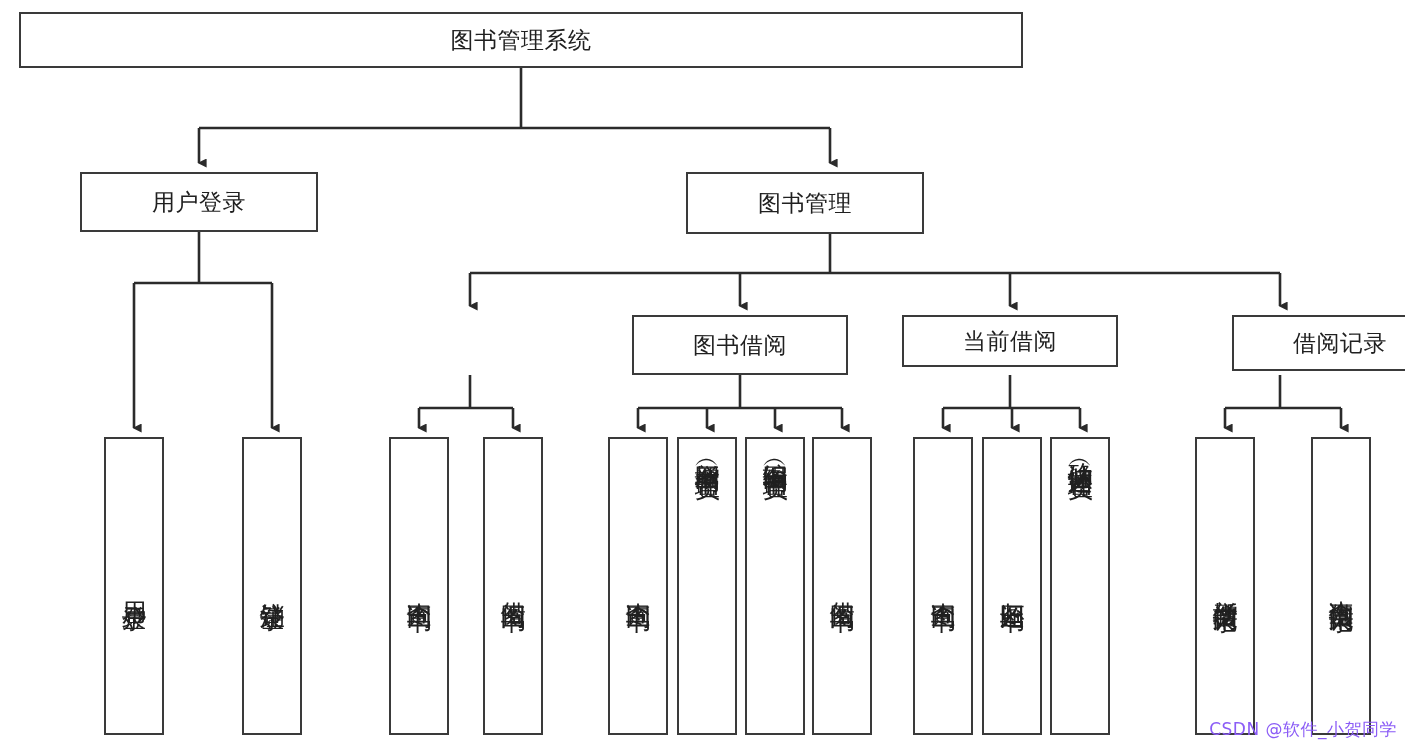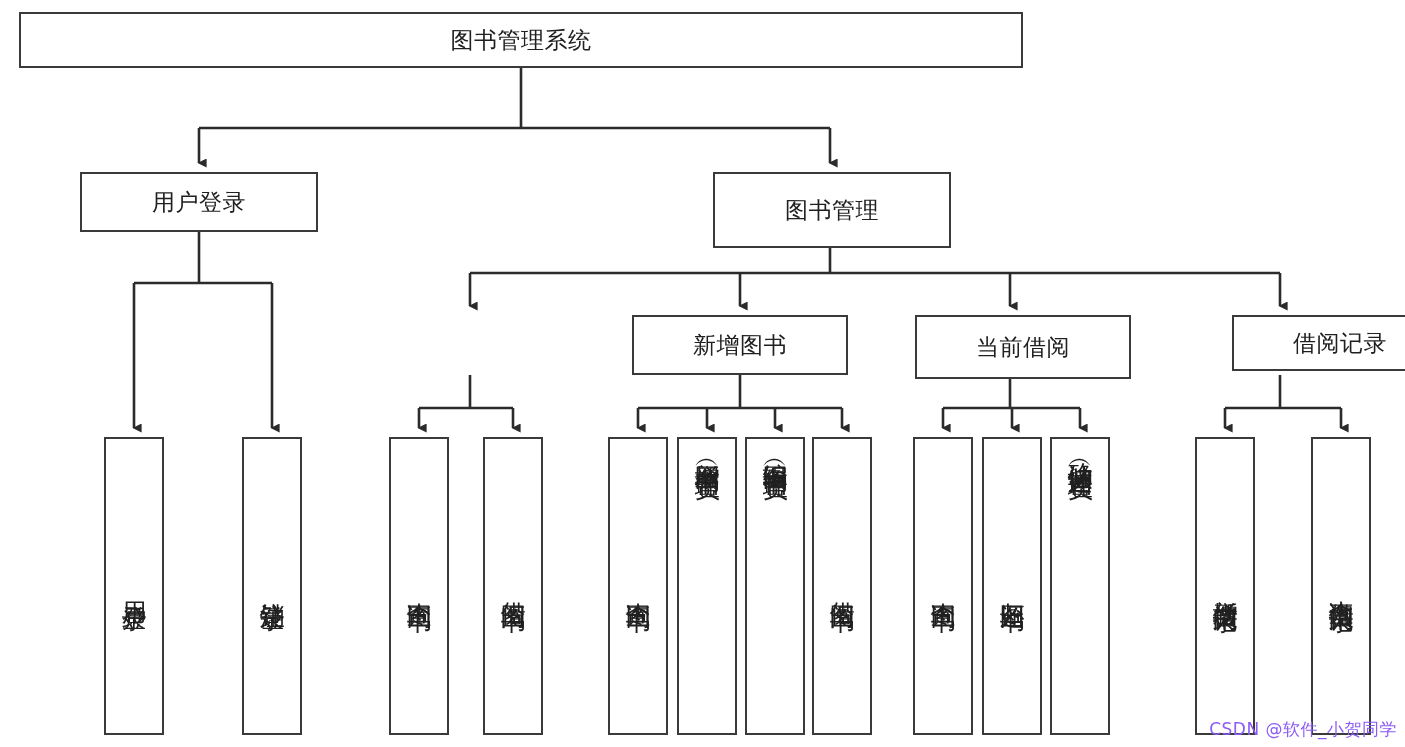--- a/index.html
+++ b/index.html
@@ -122,28 +122,28 @@
     </g>
   </svg>
 
   <div class="node horiz" style="left:19px; top:12px; width:1004px; height:56px;">
     <span>图书管理系统</span>
   </div>
 
   <div class="node horiz" style="left:80px; top:172px; width:238px; height:60px;">
     <span>用户登录</span>
   </div>
-  <div class="node horiz" style="left:713px; top:172px; width:238px; height:76px;">
+  <div class="node horiz" style="left:686px; top:172px; width:238px; height:62px;">
     <span>图书管理</span>
   </div>
 
   <div class="node horiz" style="left:632px; top:315px; width:216px; height:60px;">
-    <span>新增图书</span>
+    <span>图书借阅</span>
   </div>
-  <div class="node horiz" style="left:902px; top:315px; width:216px; height:64px;margin-left:13px;">
+  <div class="node horiz" style="left:902px; top:315px; width:216px; height:52px;">
     <span>当前借阅</span>
   </div>
   <div class="node horiz" style="left:1232px; top:315px; width:216px; height:56px;">
     <span>借阅记录</span>
   </div>
 
   <div class="node vert center" style="left:104px; top:437px; width:60px; height:298px;">
     <span class="vlabel">用户登录</span>
   </div>
   <div class="node vert center" style="left:242px; top:437px; width:60px; height:298px;">

